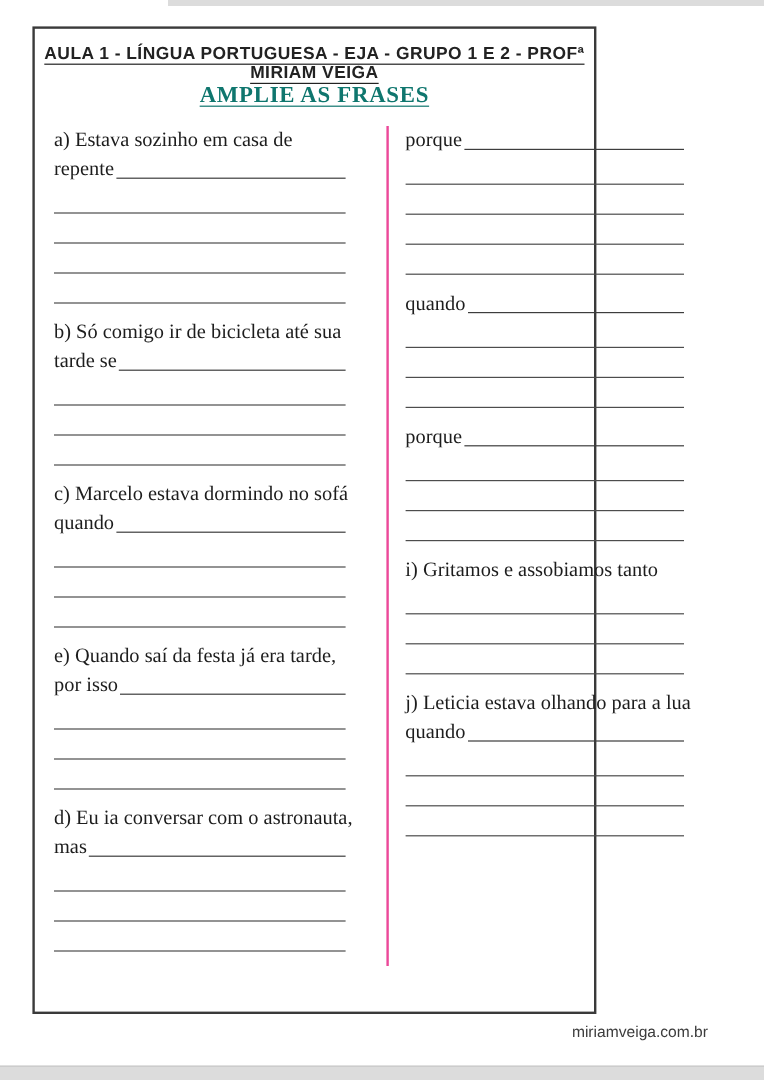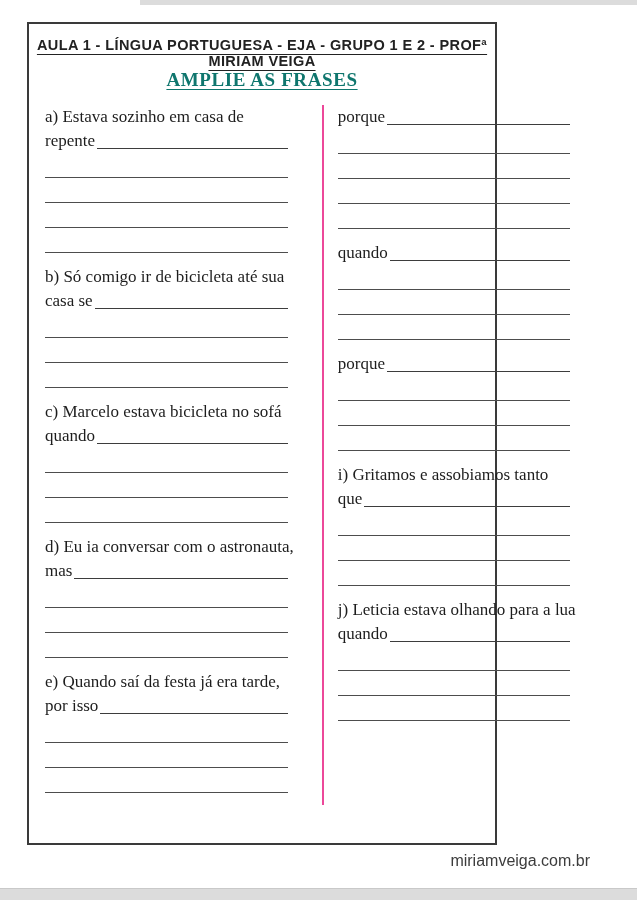--- a/index.html
+++ b/index.html
@@ -81,21 +81,21 @@
   .blank-line {
     height: 25px;
     margin-right: 6px;
     border-bottom: 1.5px solid #4d4d4d;
   }
   .footer-site {
     position: absolute;
     top: 852px;
     right: 47px;
     font-family: "Liberation Sans", sans-serif;
-    font-size: 16px;
+    font-size: 13px;
     color: #3c3c3c;
   }
 </style>
 </head>
 <body>
 
 <div class="scan-band-top"></div>
 
 <div class="sheet">
 
@@ -115,61 +115,61 @@
         </div>
         <div class="blank-line"></div>
         <div class="blank-line"></div>
         <div class="blank-line"></div>
         <div class="blank-line"></div>
       </div>
 
       <div class="qb">
         <div class="q-line1">b) Só comigo ir de bicicleta até sua</div>
         <div class="q-line2">
-          <span>casa se</span>
-          <span class="write-line"></span>
-        </div>
-        <div class="blank-line"></div>
-        <div class="blank-line"></div>
-        <div class="blank-line"></div>
-      </div>
-
-      <div class="qb">
-        <div class="q-line1">c) Marcelo estava bicicleta no sofá</div>
+          <span>tarde se</span>
+          <span class="write-line"></span>
+        </div>
+        <div class="blank-line"></div>
+        <div class="blank-line"></div>
+        <div class="blank-line"></div>
+      </div>
+
+      <div class="qb">
+        <div class="q-line1">c) Marcelo estava dormindo no sofá</div>
         <div class="q-line2">
           <span>quando</span>
           <span class="write-line"></span>
         </div>
         <div class="blank-line"></div>
         <div class="blank-line"></div>
         <div class="blank-line"></div>
       </div>
 
       <div class="qb">
+        <div class="q-line1">e) Quando saí da festa já era tarde,</div>
+        <div class="q-line2">
+          <span>por isso</span>
+          <span class="write-line"></span>
+        </div>
+        <div class="blank-line"></div>
+        <div class="blank-line"></div>
+        <div class="blank-line"></div>
+      </div>
+
+      <div class="qb">
         <div class="q-line1">d) Eu ia conversar com o astronauta,</div>
         <div class="q-line2">
           <span>mas</span>
           <span class="write-line"></span>
         </div>
         <div class="blank-line"></div>
         <div class="blank-line"></div>
         <div class="blank-line"></div>
       </div>
 
-      <div class="qb">
-        <div class="q-line1">e) Quando saí da festa já era tarde,</div>
-        <div class="q-line2">
-          <span>por isso</span>
-          <span class="write-line"></span>
-        </div>
-        <div class="blank-line"></div>
-        <div class="blank-line"></div>
-        <div class="blank-line"></div>
-      </div>
-
     </div>
 
     <div class="col col-right">
 
       <div class="qb">
         <div class="q-line2">
           <span>porque</span>
           <span class="write-line"></span>
         </div>
         <div class="blank-line"></div>
@@ -193,24 +193,20 @@
           <span>porque</span>
           <span class="write-line"></span>
         </div>
         <div class="blank-line"></div>
         <div class="blank-line"></div>
         <div class="blank-line"></div>
       </div>
 
       <div class="qb">
         <div class="q-line1">i) Gritamos e assobiamos tanto</div>
-        <div class="q-line2">
-          <span>que</span>
-          <span class="write-line"></span>
-        </div>
         <div class="blank-line"></div>
         <div class="blank-line"></div>
         <div class="blank-line"></div>
       </div>
 
       <div class="qb">
         <div class="q-line1">j) Leticia estava olhando para a lua</div>
         <div class="q-line2">
           <span>quando</span>
           <span class="write-line"></span>

